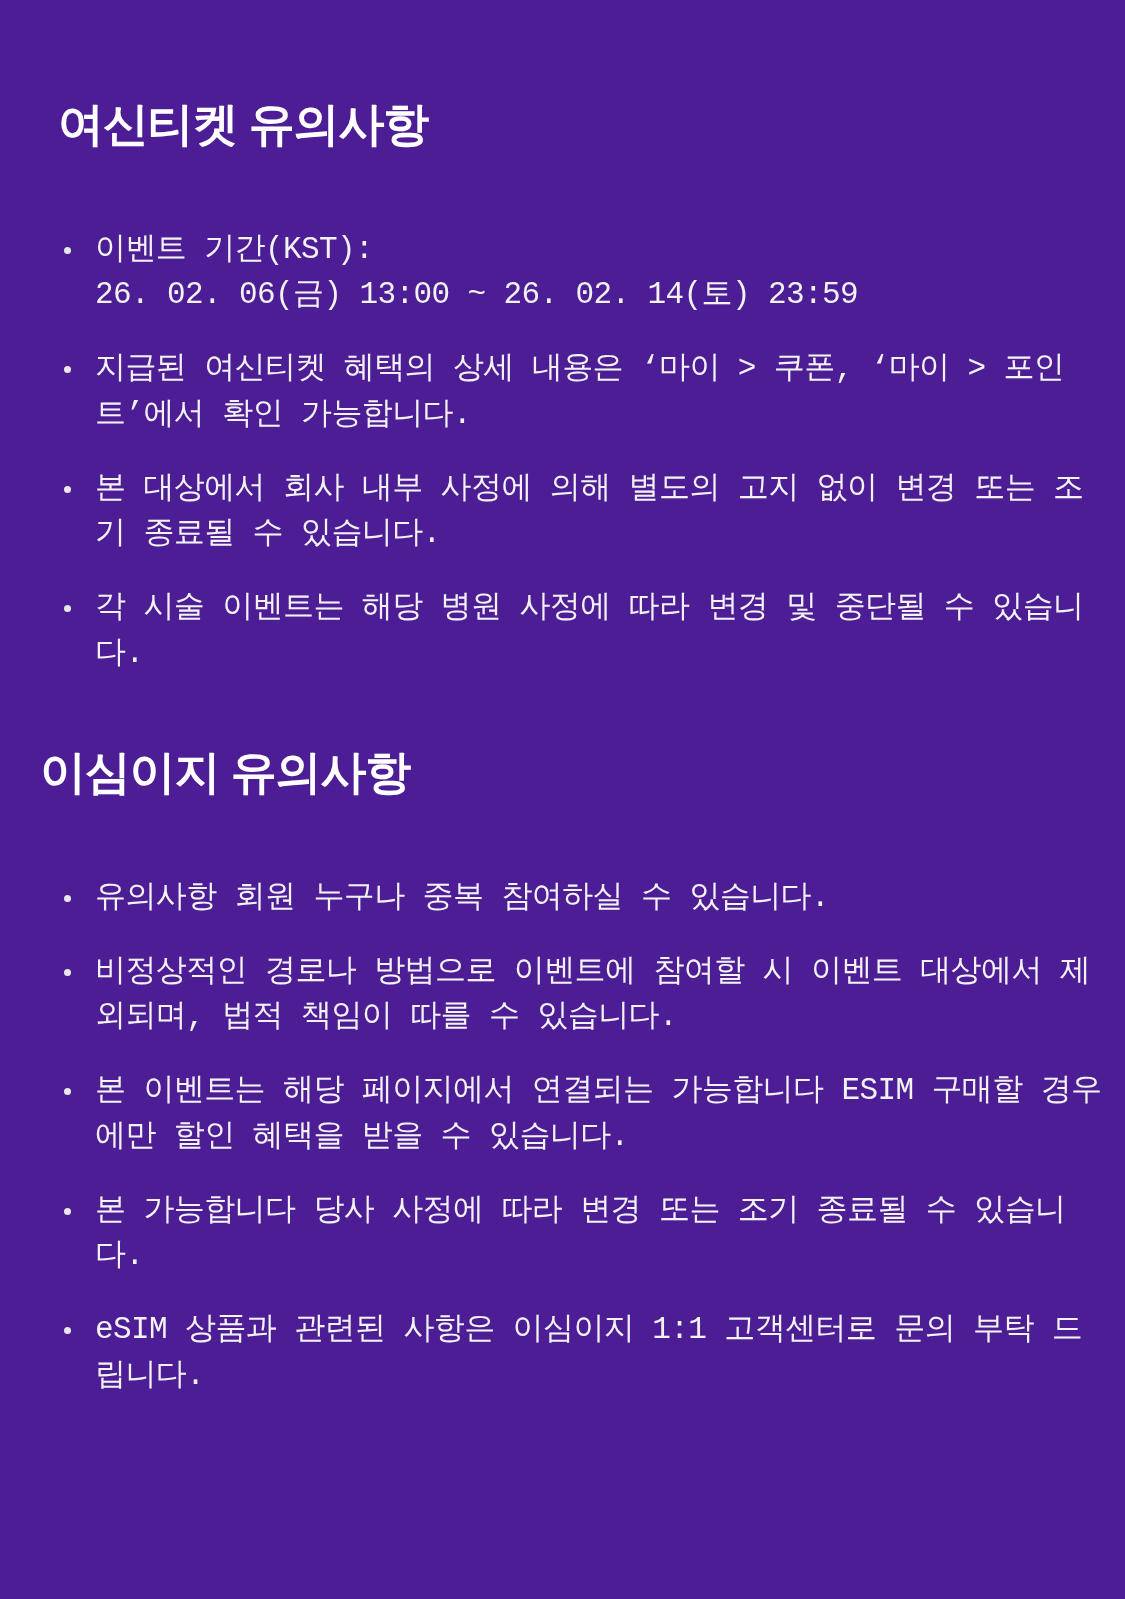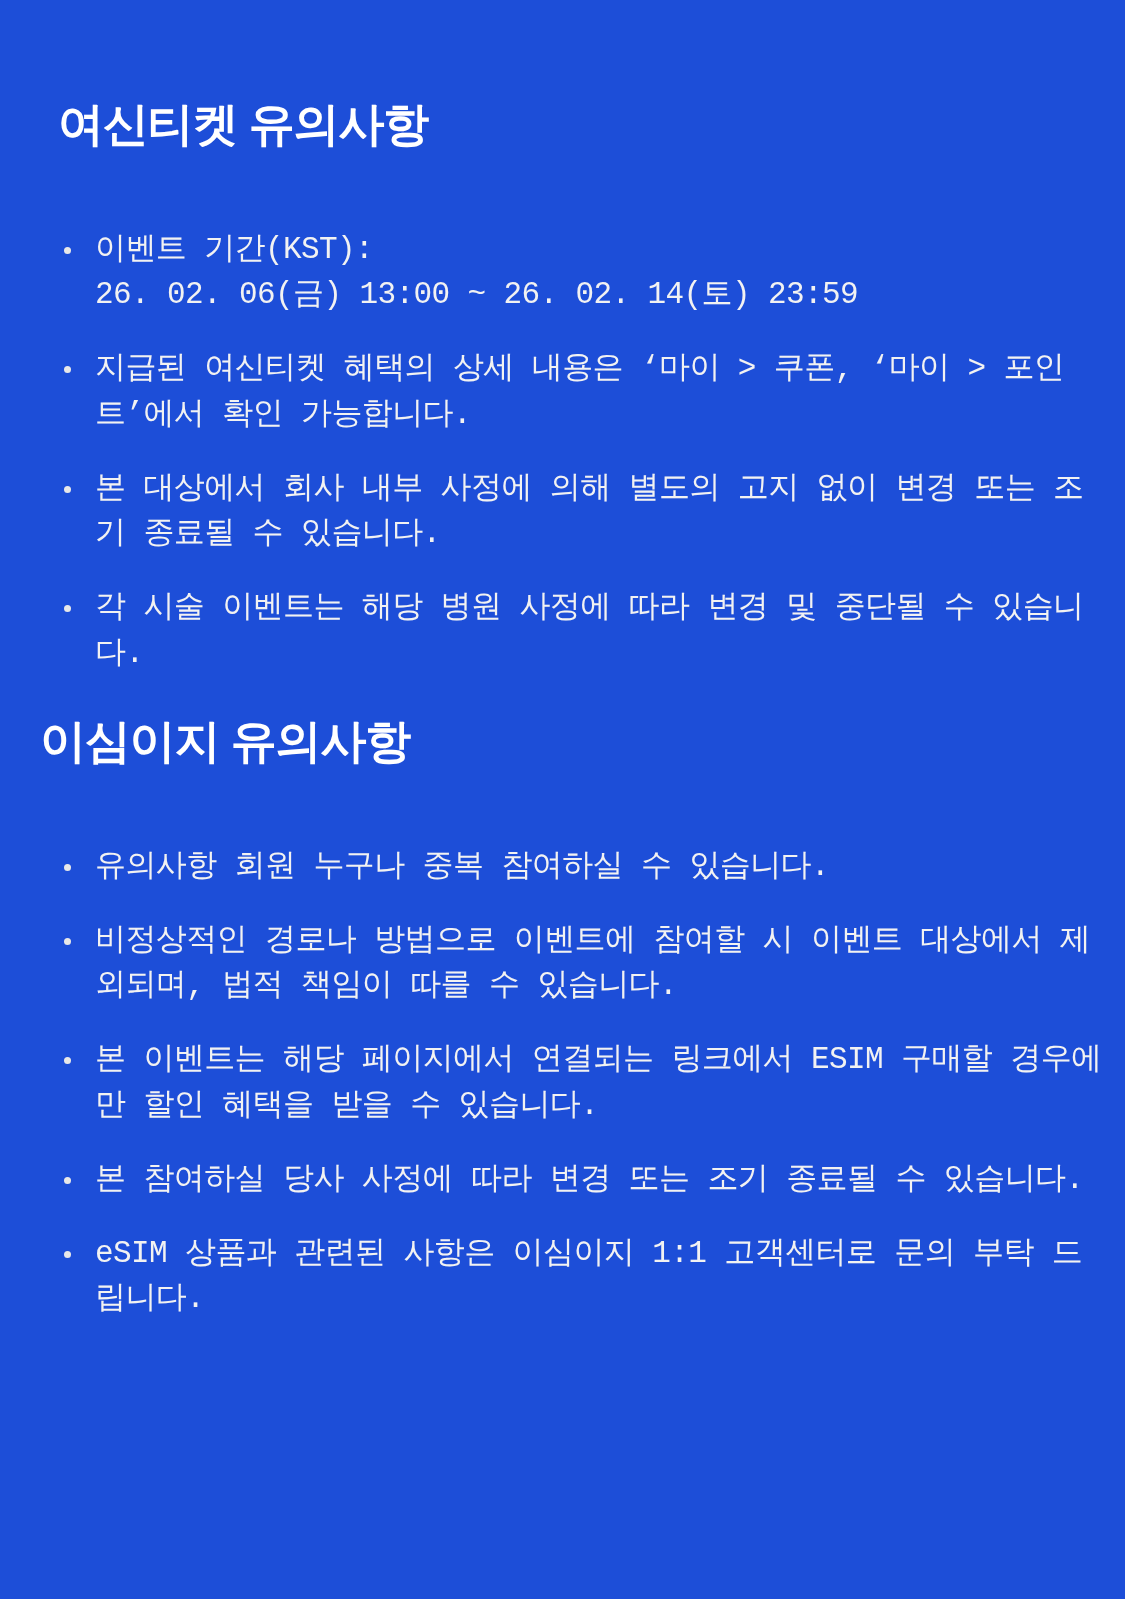--- a/index.html
+++ b/index.html
@@ -12,21 +12,21 @@
     background: #3d3d3d;
     font-family: "Liberation Sans", sans-serif;
     color: #ffffff;
     -webkit-font-smoothing: antialiased;
   }
   .page {
     width: 1125px;
     min-height: 1599px;
     box-sizing: border-box;
     padding: 95px 20px 40px 40px;
-    background: #1d4ed8;
+    background: #4c1d95;
   }
   .section {
     margin-bottom: 0;
   }
   .section-title {
     font-size: 46px;
     font-weight: 700;
     letter-spacing: -1.2px;
     line-height: 1.3;
     color: #ffffff;
@@ -65,21 +65,21 @@
     content: "";
     position: absolute;
     left: 24px;
     top: 20px;
     width: 7px;
     height: 7px;
     border-radius: 50%;
     background: #e8e8e8;
   }
   .section-2 {
-    margin-top: 36px;
+    margin-top: 67px;
   }
   .spacer-bottom {
     height: 110px;
   }
 </style>
 </head>
 <body>
 
 <div class="page">
 
@@ -91,20 +91,20 @@
       <li>본 대상에서 회사 내부 사정에 의해 별도의 고지 없이 변경 또는 조기 종료될 수 있습니다.</li>
       <li>각 시술 이벤트는 해당 병원 사정에 따라 변경 및 중단될 수 있습니다.</li>
     </ul>
   </div>
 
   <div class="section section-2">
     <h2 class="section-title">이심이지 유의사항</h2>
     <ul class="notice-list">
       <li>유의사항 회원 누구나 중복 참여하실 수 있습니다.</li>
       <li>비정상적인 경로나 방법으로 이벤트에 참여할 시 이벤트 대상에서 제외되며, 법적 책임이 따를 수 있습니다.</li>
-      <li>본 이벤트는 해당 페이지에서 연결되는 링크에서 ESIM 구매할 경우에만 할인 혜택을 받을 수 있습니다.</li>
-      <li>본 참여하실 당사 사정에 따라 변경 또는 조기 종료될 수 있습니다.</li>
+      <li>본 이벤트는 해당 페이지에서 연결되는 가능합니다 ESIM 구매할 경우에만 할인 혜택을 받을 수 있습니다.</li>
+      <li>본 가능합니다 당사 사정에 따라 변경 또는 조기 종료될 수 있습니다.</li>
       <li>eSIM 상품과 관련된 사항은 이심이지 1:1 고객센터로 문의 부탁 드립니다.</li>
     </ul>
   </div>
 
   <div class="spacer-bottom"></div>
 </div>
 
 </body></html>

